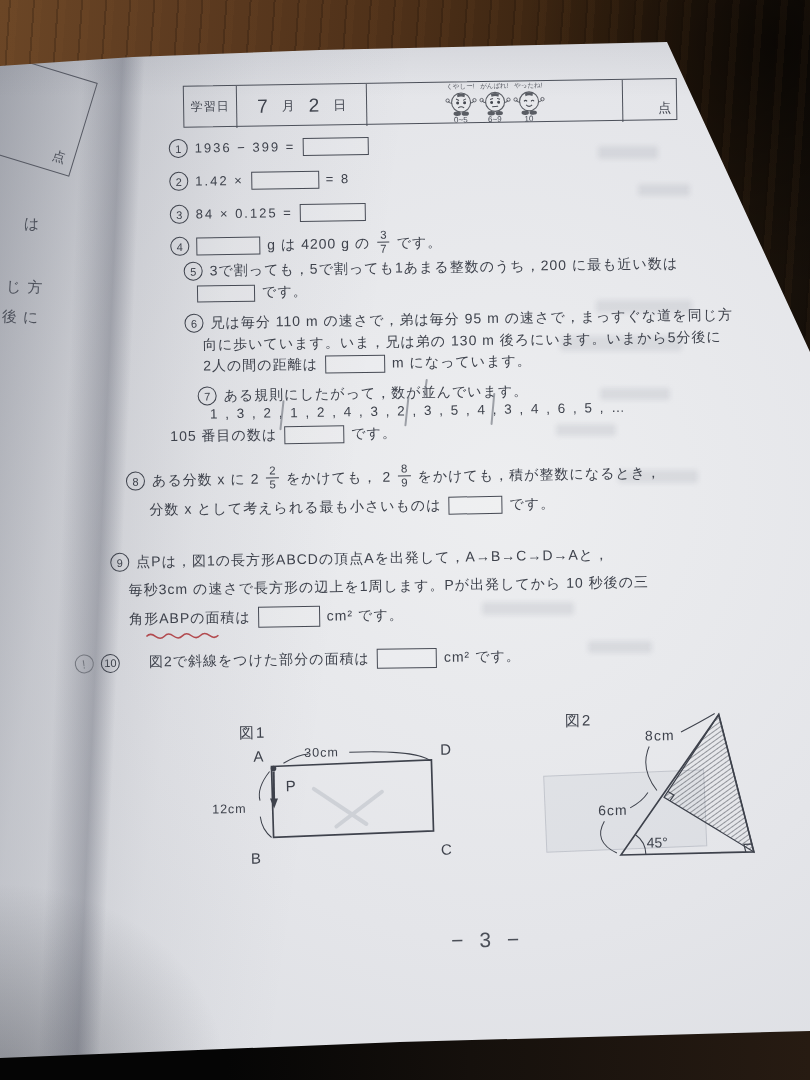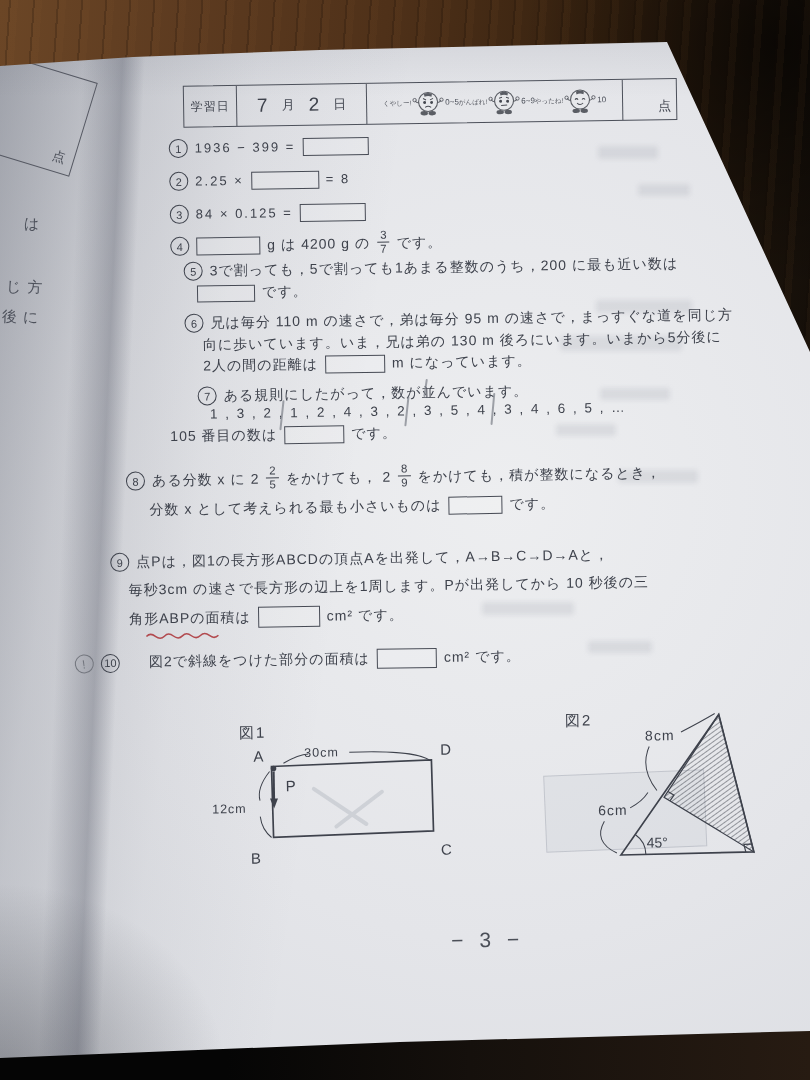--- a/index.html
+++ b/index.html
@@ -39,21 +39,21 @@
   
   .htable{position:absolute;left:183px;top:86px;width:494px;height:42px;display:grid;
     grid-template-columns:52px 130px 256px 56px;border:1.4px solid #4c505a;}
   .htable .cell{border-left:1.2px solid #4c505a;position:relative;display:flex;align-items:center;justify-content:center;}
   .htable .cell:first-child{border-left:none;}
   .lbl-study{font-size:12px;letter-spacing:1px;color:#444852;}
   .datecell{gap:14px;}
   .d-num{font-size:19px;color:#3e424c;}
   .d-unit{font-size:13px;color:#444852;}
   .mascots{display:flex;justify-content:space-around;align-items:center;padding:0 4px;}
-  .mascot{display:flex;align-items:center;line-height:1;}
+  .mascot{display:flex;flex-direction:column;align-items:center;line-height:1;}
   .m-cap{font-size:6.5px;color:#585b63;letter-spacing:0;margin-top:1px;}
   .m-rng{font-size:8px;color:#4a4e58;margin-top:0;}
   .ptcell span{position:absolute;right:7px;bottom:4px;font-size:13px;color:#444852;}
   
   .row{position:absolute;display:flex;align-items:center;gap:7px;white-space:nowrap;
     font-size:14px;letter-spacing:1px;color:#3e424c;}
   .qnum{flex:none;width:19px;height:19px;border:1.2px solid #3e424c;border-radius:50%;
     display:inline-flex;align-items:center;justify-content:center;font-size:11px;letter-spacing:0;}
   .eq{font-size:13px;letter-spacing:2px;}
   .abox{flex:none;display:inline-block;border:1.4px solid #474b55;background:rgba(255,255,255,.12);}
@@ -173,21 +173,21 @@
     </div>
 
     <div class="row" style="left:168px;top:139px;">
       <span class="qnum">1</span>
       <span class="eq">1936 − 399 =</span>
       <span class="abox" style="width:66px;height:18px;"></span>
     </div>
 
     <div class="row" style="left:168px;top:172px;">
       <span class="qnum">2</span>
-      <span class="eq">2.25 ×</span>
+      <span class="eq">1.42 ×</span>
       <span class="abox" style="width:68px;height:18px;"></span>
       <span class="eq">= 8</span>
     </div>
 
     <div class="row" style="left:168px;top:205px;">
       <span class="qnum">3</span>
       <span class="eq">84 × 0.125 =</span>
       <span class="abox" style="width:66px;height:18px;"></span>
     </div>
 

